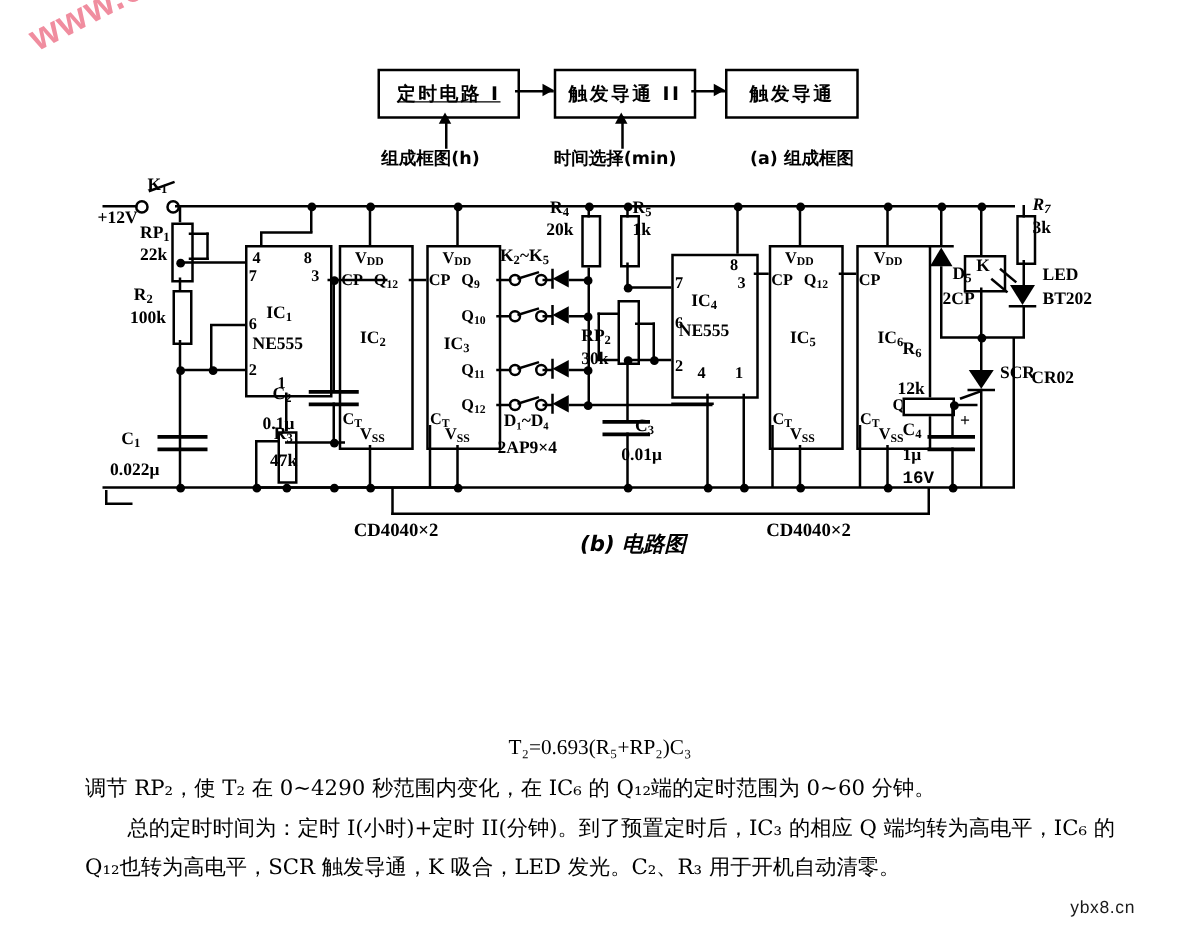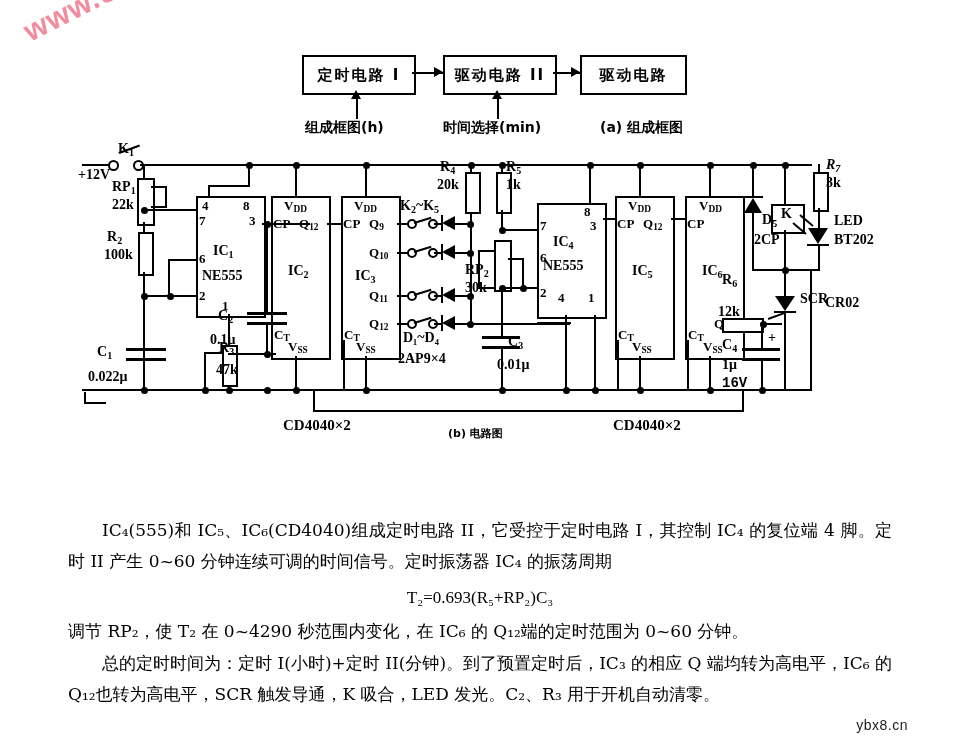--- a/index.html
+++ b/index.html
@@ -56,23 +56,23 @@
   .formula{position:absolute;left:0;right:0;text-align:center;font-size:17px;}
 </style>
 </head>
 <body>
 
 <div class="page">
 
   <div class="wm-main">www.elecfans.com</div>
 
   <div>
-    <div class="bdbox" style="left:302px;top:55px;width:110px;height:36px;">定时电路 I</div>
-    <div class="bdbox" style="left:443px;top:55px;width:110px;height:36px;">驱动电路 II</div>
-    <div class="bdbox" style="left:580px;top:55px;width:103px;height:36px;">驱动电路</div>
+    <div class="bdbox" style="left:302px;top:55px;width:110px;height:36px;text-decoration:underline;">定时电路 I</div>
+    <div class="bdbox" style="left:443px;top:55px;width:110px;height:36px;">触发导通 II</div>
+    <div class="bdbox" style="left:580px;top:55px;width:103px;height:36px;">触发导通</div>
 
     <div class="wire wh" style="left:412px;top:72px;width:31px;"></div>
     <div style="position:absolute;left:434px;top:67px;width:0;height:0;border-left:9px solid #000;border-top:5px solid transparent;border-bottom:5px solid transparent;"></div>
     <div class="wire wh" style="left:553px;top:72px;width:27px;"></div>
     <div style="position:absolute;left:571px;top:67px;width:0;height:0;border-left:9px solid #000;border-top:5px solid transparent;border-bottom:5px solid transparent;"></div>
 
     <div class="wire wv" style="left:356px;top:93px;height:26px;"></div>
     <div style="position:absolute;left:351px;top:90px;width:0;height:0;border-bottom:9px solid #000;border-left:5px solid transparent;border-right:5px solid transparent;"></div>
     <div class="wire wv" style="left:497px;top:93px;height:26px;"></div>
     <div style="position:absolute;left:492px;top:90px;width:0;height:0;border-bottom:9px solid #000;border-left:5px solid transparent;border-right:5px solid transparent;"></div>
@@ -394,23 +394,22 @@
       <i style="left:0;top:0;width:2px;height:12px;background:#000;"></i>
       <i style="left:0;top:10px;width:22px;"></i>
     </div>
 
     <div class="wire wh" style="left:313px;top:412px;width:930px;max-width:0;"></div>
     <div class="wire wv" style="left:313px;top:390px;height:22px;"></div>
     <div class="wire wh" style="left:313px;top:410px;width:431px;"></div>
     <div class="wire wv" style="left:742px;top:390px;height:22px;"></div>
     <div class="lbl b" style="left:283px;top:418px;font-size:15px;">CD4040×2</div>
     <div class="lbl b" style="left:613px;top:418px;font-size:15px;">CD4040×2</div>
-    <div class="lbl b" style="left:448px;top:428px;font-size:11px;font-family:'DejaVu Sans',sans-serif;">(b) 电路图</div>
+    <div class="lbl b" style="left:464px;top:428px;font-size:17px;font-family:'DejaVu Sans',sans-serif;font-style:italic;">(b) 电路图</div>
   </div>
 
 
-  <div class="para" style="left:68px;top:515px;width:824px;text-indent:2em;">IC₄(555)和 IC₅、IC₆(CD4040)组成定时电路 II，它受控于定时电路 I，其控制 IC₄ 的复位端 4 脚。定时 II 产生 0~60 分钟连续可调的时间信号。定时振荡器 IC₄ 的振荡周期</div>
   <div class="formula" style="top:588px;">T₂=0.693(R₅+RP₂)C₃</div>
   <div class="para" style="left:68px;top:616px;width:824px;">调节 RP₂，使 T₂ 在 0~4290 秒范围内变化，在 IC₆ 的 Q₁₂端的定时范围为 0~60 分钟。</div>
   <div class="para" style="left:68px;top:648px;width:824px;text-indent:2em;">总的定时时间为：定时 I(小时)+定时 II(分钟)。到了预置定时后，IC₃ 的相应 Q 端均转为高电平，IC₆ 的 Q₁₂也转为高电平，SCR 触发导通，K 吸合，LED 发光。C₂、R₃ 用于开机自动清零。</div>
 
   <div class="wm-foot">ybx8.cn</div>
 </div>
 
 </body></html>

